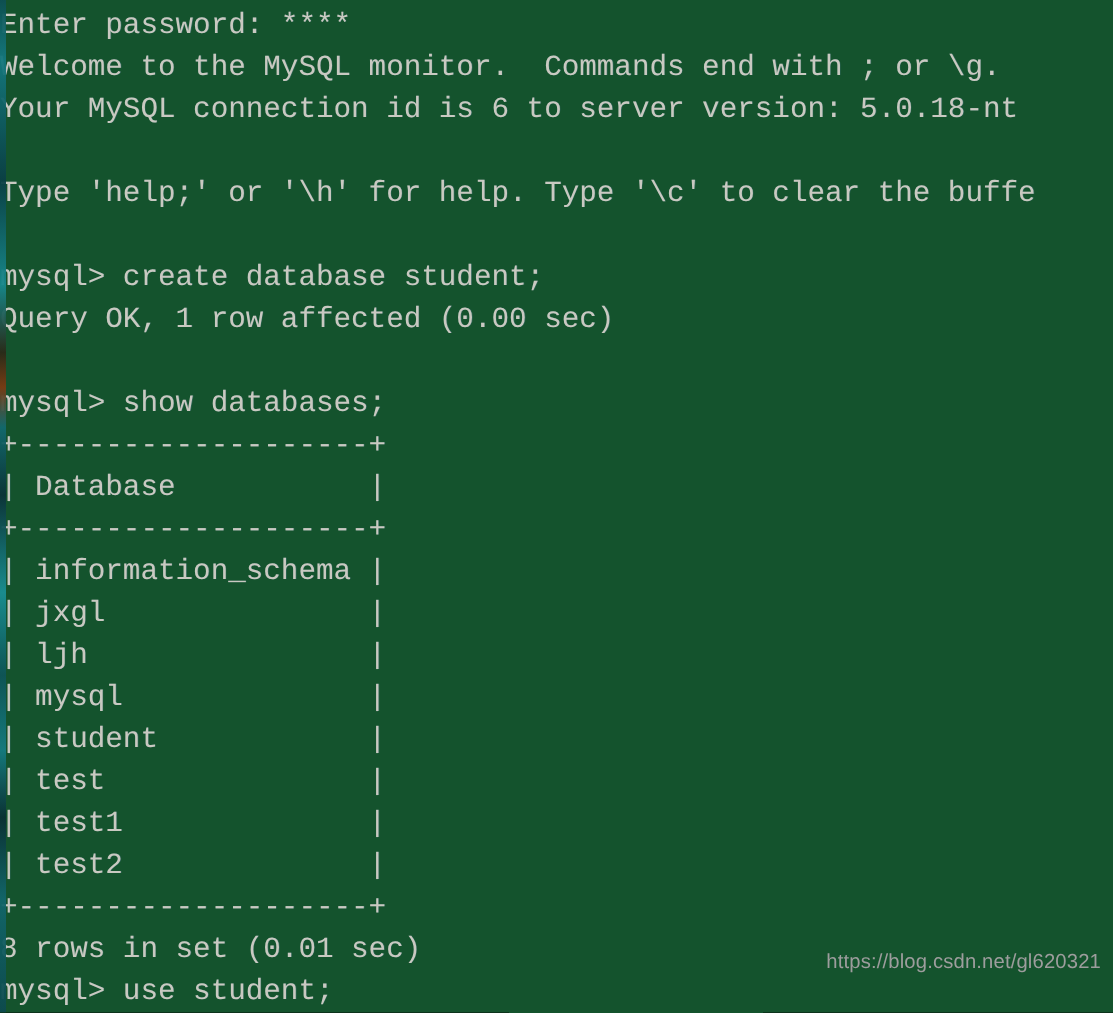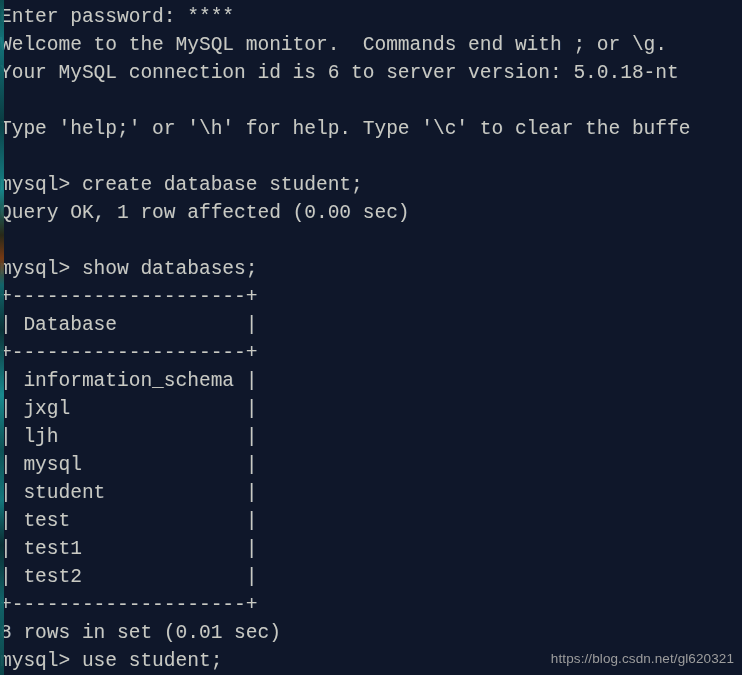--- a/index.html
+++ b/index.html
@@ -13,21 +13,21 @@
     height: 675px;
     overflow: hidden;
     position: relative;
     font-family: "Liberation Mono", "DejaVu Sans Mono", monospace;
   }
 
   
   #console-window {
     position: absolute;
     inset: 0;
-    background: #0f172a;
+    background: #14532d;
     overflow: hidden;
   }
 
   
   #window-left-edge {
     position: absolute;
     left: 0;
     top: 0;
     width: 4px;
     height: 675px;
@@ -74,21 +74,21 @@
     white-space: pre;
     color: #c9c9c1;
     text-shadow: 0.4px 0 0 rgba(120,150,200,0.28);
   }
   #terminal-output .line.blank { color: transparent; }
 
   
   #watermark {
     position: absolute;
     right: 8px;
-    bottom: 8px;
+    bottom: 26px;
     color: #9d9d9d;
     font-size: 13.5px;
     line-height: 16px;
     font-family: "Liberation Sans", "DejaVu Sans", sans-serif;
     letter-spacing: 0.1px;
     z-index: 4;
     user-select: none;
     white-space: nowrap;
   }
 </style>

